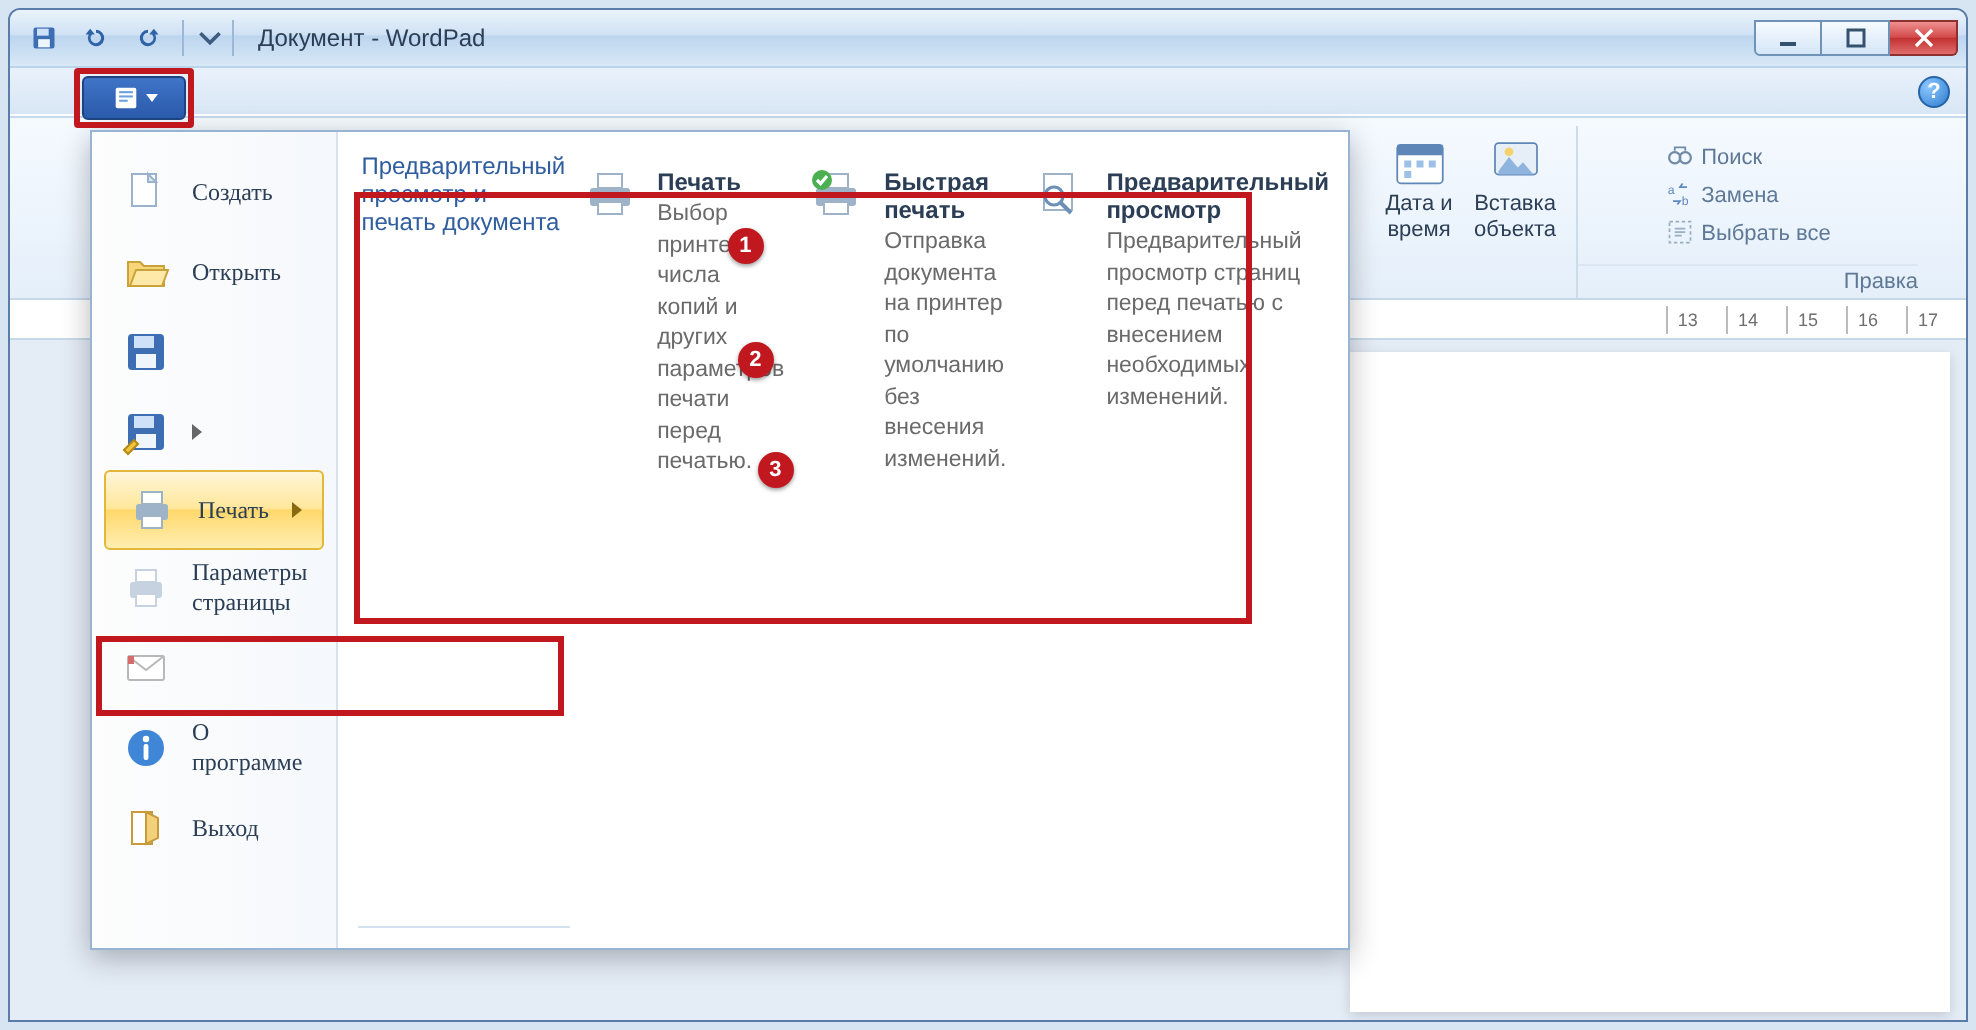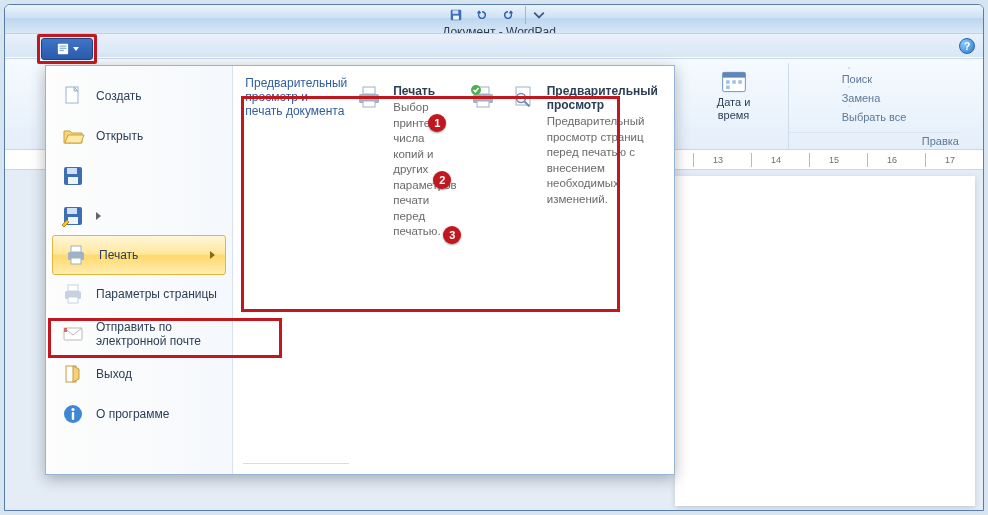--- a/index.html
+++ b/index.html
@@ -22,21 +22,20 @@
     box-shadow: inset 0 0 0 1px rgba(255,255,255,.5);
   }
   
   .titlebar {
     height: 28px;
     background: linear-gradient(to bottom,#eaf3fb,#cfe1f4 45%,#bcd5ee 46%,#d8e8f6);
     display: flex;
     align-items: center;
     padding: 0 4px 0 6px;
     color: #2b3e55;
-    flex-direction: column;
   }
   .qat { display:flex; align-items:center; gap:4px;}
   .qat .qbtn { width:22px; height:20px; display:flex; align-items:center; justify-content:center; border:1px solid transparent; border-radius:3px;}
   .qat .qbtn svg { width:14px; height:14px; }
   .qat .sep { width:1px; height:18px; background: #9db8d6; margin:0 2px;}
   .title-text { margin-left: 8px; font-size:12px; }
   .tb-gap { flex:1; }
   .winbtns { display:flex; gap:0;}
   .winbtns .wb {
     width:34px; height:18px; border:1px solid #6f93b7;
@@ -115,36 +114,36 @@
     border-top:1px solid #dbe6f2;
     position:absolute; bottom:2px; left:0;
   }
   .bigbtn {
     width:44px; display:flex; flex-direction:column; align-items:center;
     padding:2px 2px; border:1px solid transparent; border-radius:3px;
     font-size:11px; color:#2b3e55; line-height:1.15; text-align:center;
   }
   .bigbtn svg{ width:28px;height:28px;}
   .smallrow { display:flex; flex-direction:column; gap:1px; padding-top:2px;}
-  .smallrow .sb { display:flex; align-items:flex-start; gap:4px; font-size:11px; color:#5e7896; height:18px; padding:0 4px;flex-direction:column;}
+  .smallrow .sb { display:flex; align-items:flex-end; gap:4px; font-size:11px; color:#5e7896; height:18px; padding:0 4px;}
   .smallrow .sb svg{width:14px;height:14px;}
   
   .ruler {
     position:absolute;
     top:145px; left:0; right:0; height:20px;
     background:#fff;
     border-bottom:1px solid #c9d8e8;
   }
   .ruler-inner{
     position:absolute; right:8px; top:2px; height:16px;
     display:flex; align-items:center; gap:8px;
     font-size:9px; color:#6e6e6e;
     white-space:nowrap;
   }
-  .ruler-inner span{ position:relative; padding:0 20px;}
+  .ruler-inner span{ position:relative; padding:0 6px;}
   .ruler-inner span::before{content:'';position:absolute;left:0;top:-2px;bottom:-2px;width:1px;background:#bbb;}
   
   .docarea {
     position:absolute;
     top:165px; left:0; right:0; bottom:0;
     background:#e4ecf6;
   }
   .page {
     position:absolute;
     right: 8px; top: 6px;
@@ -173,21 +172,21 @@
     display:flex; align-items:center; gap:10px;
     height:40px;
     padding:0 10px;
     font-size:12px; color:#2b3e55;
     position:relative;
   }
   .menu-left .mi .ic {
     width:26px;height:26px; display:flex;align-items:center;justify-content:center;
   }
   .menu-left .mi .ic svg{width:24px;height:24px;}
-  .menu-left .mi .lbl { flex:1; }
+  .menu-left .mi .lbl { flex:1;font-family:Liberation Serif, serif; }
   .menu-left .mi .arrow {
     width:0;height:0;border-top:4px solid transparent;
     border-bottom:4px solid transparent; border-left:5px solid #666;
   }
   .menu-left .mi.selected {
     background: linear-gradient(to bottom,#fff6d9,#ffe79a 48%,#ffd86b 50%,#ffeeb1);
     border:1px solid #e3b73b;
     border-radius:3px;
     margin: -1px 2px -1px 2px;
   }
@@ -310,20 +309,29 @@
             <svg viewBox="0 0 32 32">
                 <rect x="3" y="5" width="26" height="22" rx="2" fill="#fff" stroke="#5e87b8"></rect>
                 <rect x="3" y="5" width="26" height="6" fill="#5e87b8"></rect>
                 <rect x="7" y="14" width="4" height="4" fill="#9cc0e6"></rect>
                 <rect x="14" y="14" width="4" height="4" fill="#9cc0e6"></rect>
                 <rect x="21" y="14" width="4" height="4" fill="#9cc0e6"></rect>
                 <rect x="7" y="20" width="4" height="4" fill="#9cc0e6"></rect>
               </svg>
             <span style="white-space:pre-line;">Дата и
 время</span>
+          </div>
+          <div class="bigbtn">
+            <svg viewBox="0 0 32 32">
+                <rect x="4" y="4" width="24" height="18" rx="2" fill="#e6eef8" stroke="#5e87b8"></rect>
+                <path d="M6 20l6-8 5 6 3-3 6 7H6z" fill="#8fb5df"></path>
+                <circle cx="12" cy="9" r="2.5" fill="#f5d36a"></circle>
+              </svg>
+            <span style="white-space:pre-line;">Вставка
+объекта</span>
           </div>
         </div>
       </div>
       <div class="rgrp" style="width:170px;">
         <div class="items">
           <div class="smallrow">
             <div class="sb">
               <svg viewBox="0 0 16 16">
                   <circle cx="5" cy="9" r="3.2" fill="none" stroke="#6e8aa7" stroke-width="1.3"></circle>
                   <circle cx="11" cy="9" r="3.2" fill="none" stroke="#6e8aa7" stroke-width="1.3"></circle>
@@ -436,42 +444,41 @@
       </div>
 
       <div class="mi">
         <div class="ic">
             <svg viewBox="0 0 24 24">
               <rect x="3" y="6" width="18" height="12" rx="1" fill="#fff" stroke="#b8b8b8"></rect>
               <path d="M3 6l9 7 9-7" fill="none" stroke="#b8b8b8"></path>
               <rect x="3" y="6" width="3" height="4" fill="#d66b6b"></rect>
             </svg>
           </div>
-        <span class="lbl">Отправить по электронной почте</span>
-      </div>
-
-      <div class="mi">
-        <div class="ic">
-            <svg viewBox="0 0 24 24">
-              <rect x="5" y="4" width="10" height="16" fill="#fff" stroke="#c99a3a"></rect>
-              <path d="M12 4l6 3v10l-6 3z" fill="#f3d07a" stroke="#c99a3a"></path>
-            </svg>
-          </div>
-        <span class="lbl">Выход</span>
       </div>
 
       <div class="mi">
         <div class="ic">
             <svg viewBox="0 0 24 24">
               <circle cx="12" cy="12" r="9" fill="#3f87d6"></circle>
               <circle cx="12" cy="7.5" r="1.6" fill="#fff"></circle>
               <rect x="10.8" y="10" width="2.4" height="8" rx="1" fill="#fff"></rect>
             </svg>
           </div>
         <span class="lbl">О программе</span>
+      </div>
+
+      <div class="mi">
+        <div class="ic">
+            <svg viewBox="0 0 24 24">
+              <rect x="5" y="4" width="10" height="16" fill="#fff" stroke="#c99a3a"></rect>
+              <path d="M12 4l6 3v10l-6 3z" fill="#f3d07a" stroke="#c99a3a"></path>
+            </svg>
+          </div>
+        <span class="lbl">Выход</span>
       </div>
 
       <div class="print-highlight"></div>
     </div>
 
     <div class="menu-right">
       <div class="hdr">Предварительный просмотр и печать документа</div>
       <div class="sub-highlight"></div>
 
       <div class="subitem">
@@ -491,20 +498,24 @@
       <div class="subitem">
         <div class="sic">
             <svg viewBox="0 0 26 26">
               <rect x="3" y="10" width="20" height="9" rx="1.5" fill="#9eb2c8"></rect>
               <rect x="7" y="3" width="12" height="7" fill="#fff" stroke="#9eb2c8"></rect>
               <rect x="7" y="17" width="12" height="6" fill="#fff" stroke="#9eb2c8"></rect>
               <circle cx="6" cy="6" r="5" fill="#4caf50"></circle>
               <path d="M3.5 6l1.8 1.8L8.5 4" stroke="#fff" stroke-width="1.6" fill="none"></path>
             </svg>
           </div>
+        <div class="txt">
+          <div class="t">Быстрая печать</div>
+          <div class="d">Отправка документа на принтер по умолчанию без внесения изменений.</div>
+        </div>
       </div>
 
       <div class="subitem">
         <div class="sic">
             <svg viewBox="0 0 26 26">
               <rect x="6" y="3" width="14" height="18" fill="#fff" stroke="#9eb2c8"></rect>
               <circle cx="11" cy="14" r="4.5" fill="none" stroke="#6c90b5" stroke-width="1.6"></circle>
               <path d="M14.5 17.5l5 5" stroke="#6c90b5" stroke-width="2"></path>
             </svg>
           </div>

